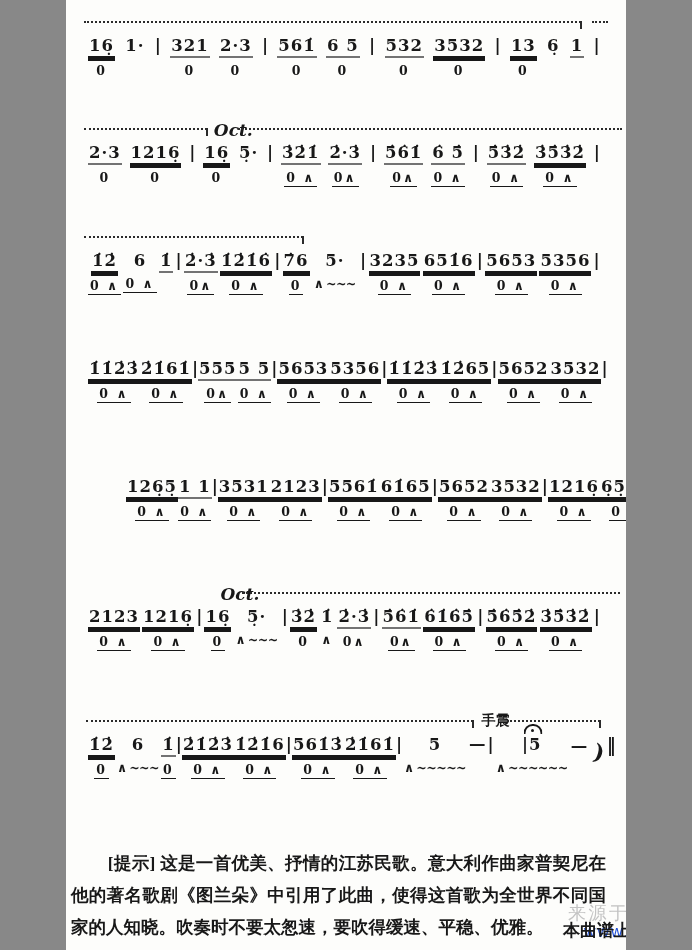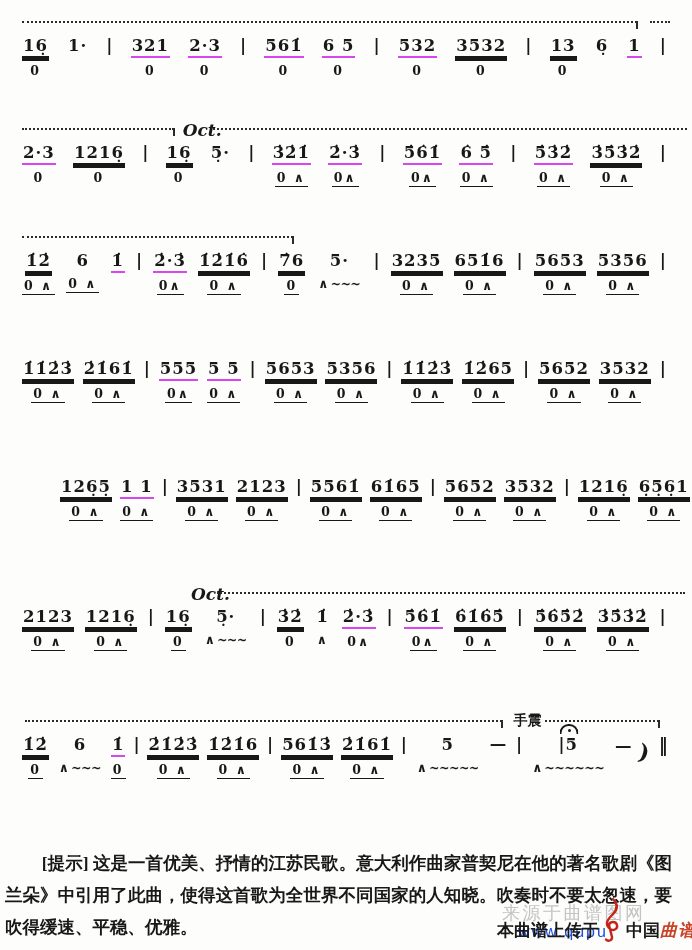--- a/index.html
+++ b/index.html
@@ -1,24 +1,24 @@
 <!DOCTYPE html>
 <html><head>
 <meta charset="utf-8">
 <style>
   html,body{margin:0;padding:0;background:#888;}
-  .page{position:relative;width:692px;height:950px;margin:0 auto;background:#fdfdfb;
+  .page{position:relative;width:560px;height:950px;margin:0 auto;background:#fdfdfb;
         font-family:"DejaVu Serif",serif;color:#181818;overflow:hidden;}
   
   .sys{position:absolute;left:0;width:100%;height:62px;}
   .row{display:flex;justify-content:space-between;align-items:flex-start;padding:0 26px 0 22px;}
   .tk{display:flex;flex-direction:column;align-items:center;gap:6px;}
   .n{position:relative;font-weight:700;font-size:16.5px;line-height:19px;letter-spacing:1px;
      white-space:pre;padding:0 1px 1px;}
-  .u1{border-bottom:2px solid #d946ef;}
+  .u1{border-bottom:2px solid #737373;}
   .u2{border-bottom:2px solid #181818;box-shadow:0 3px 0 #181818;}
   .bar{font-weight:700;font-size:17px;line-height:19px;padding-top:0;}
   .bar.end{font-size:18px;letter-spacing:-2px;}
   .m{font-weight:700;font-size:12.5px;line-height:13px;letter-spacing:2px;white-space:pre;padding:0 2px 2px;}
   .m .wv{letter-spacing:-0.5px;vertical-align:0px;}
   .mu{border-bottom:1.5px solid #181818;}
   
   .odots{position:absolute;top:-15px;height:8px;border-top:2px dotted #2a2a2a;}
   .odots.tr::after{content:"";position:absolute;right:-1px;top:-2px;width:2px;height:8px;background:#2a2a2a;}
   .olab{position:absolute;top:-23px;font-size:17px;font-weight:700;white-space:nowrap;}

